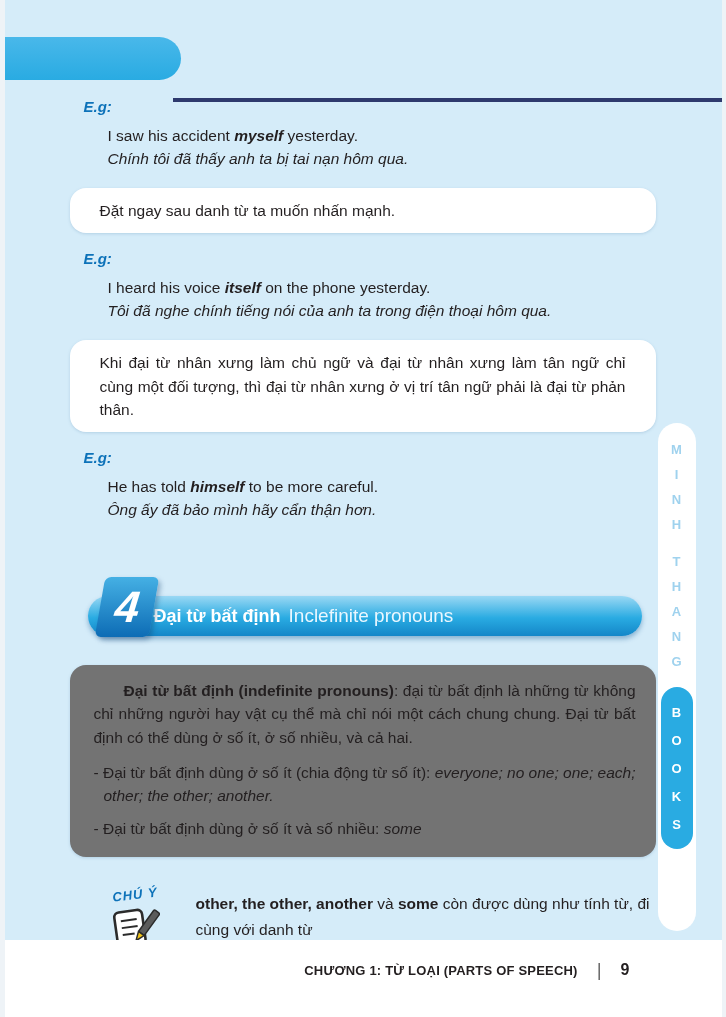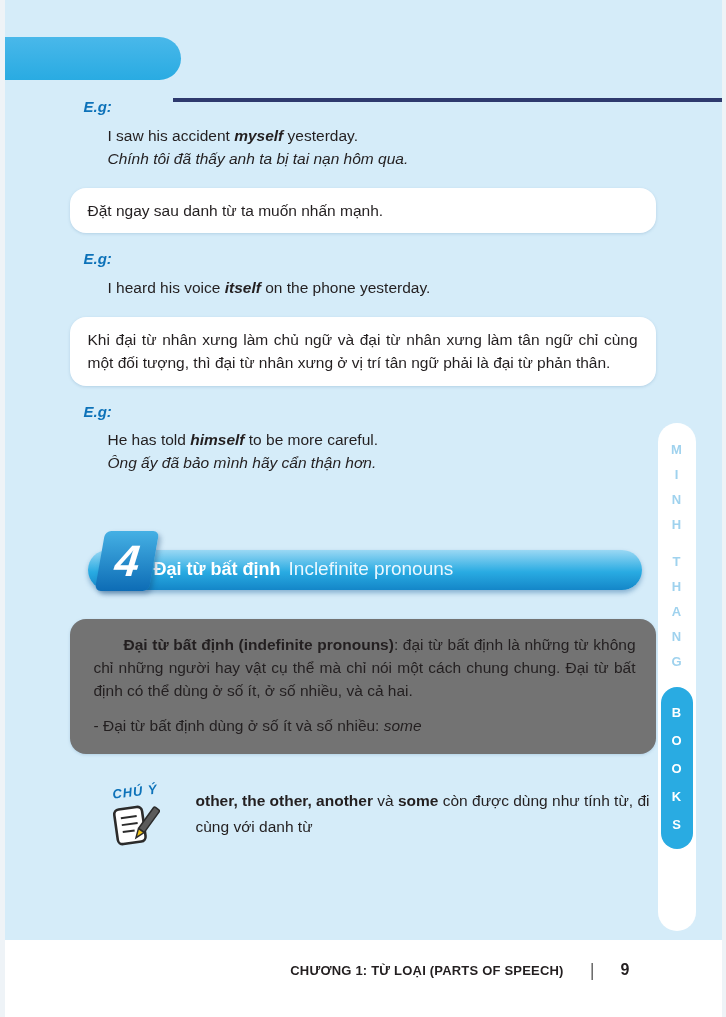--- a/index.html
+++ b/index.html
@@ -21,21 +21,21 @@
   
   .content { position:absolute; left:65px; top:96px; width:586px; font-size:15.5px; line-height:1.5; }
 
   .eg-label { color:var(--label_blue,#0d72b9); font-weight:bold; font-style:italic; font-size:15px; margin:0 0 5px 14px; }
   .example { margin-bottom:18px; }
   .ex-en, .ex-vi { margin-left:38px; }
   .ex-vi { font-style:italic; }
   .em { font-weight:bold; font-style:italic; }
 
   .rule-box {
-    background:#fff; border-radius:16px; padding:11px 18px; margin-bottom:15px;
+    background:#fff; border-radius:16px; padding:11px 30px; margin-bottom:15px;
     text-align:justify; box-shadow:0 1px 3px rgba(80,130,170,.25);
   }
   .gap-lg { }
 
   
   .section-header { position:relative; height:62px; margin:56px 0 26px 18px; width:554px; }
   .section-bar {
     position:absolute; left:0; top:19px; width:554px; height:40px; border-radius:20px;
     background:linear-gradient(180deg,#9ad8f4,var(--accent,#29abe2) 55%,#1486c8);
     box-shadow:0 3px 5px rgba(20,90,150,.4);
@@ -84,21 +84,21 @@
   .brand-bottom {
     margin-top:13px; width:32px; border-radius:16px; background:var(--accent,#29abe2);
     display:flex; flex-direction:column; align-items:center; padding:11px 0;
   }
   .brand-bottom span { height:28px; display:flex; align-items:center; color:#fff; font-weight:bold; font-size:13px; }
 
   
   .footer {
     position:absolute; left:0; right:0; top:940px; height:77px; background:#fff;
     display:flex; align-items:flex-start; justify-content:flex-end;
-    padding:20px 92px 0 0; gap:26px;
+    padding:20px 92px 0 0; gap:19px;
   }
   .footer .chapter { font-weight:bold; font-size:13px; letter-spacing:.2px; margin-top:3px; }
   .footer .sep { color:#6b6b6b; font-size:19px; font-weight:300; line-height:1; }
   .footer .pagenum { font-weight:bold; font-size:16px; margin-top:1px; }
 </style>
 </head>
 <body>
 
 <div class="page">
 
@@ -113,20 +113,21 @@
       <p class="ex-vi">Chính tôi đã thấy anh ta bị tai nạn hôm qua.</p>
     </section>
 
     <div class="rule-box">
       <span>Đặt ngay sau danh từ ta muốn nhấn mạnh.</span>
     </div>
 
     <section class="example">
       <p class="eg-label">E.g:</p>
       <p class="ex-en"><span>I heard his voice </span><span class="em">itself</span><span> on the phone yesterday.</span></p>
+      <p class="ex-vi">Tôi đã nghe chính tiếng nói của anh ta trong điện thoại hôm qua.</p>
     </section>
 
     <div class="rule-box gap-lg">
       <span>Khi đại từ nhân xưng làm chủ ngữ và đại từ nhân xưng làm tân ngữ chỉ cùng một đối tượng, thì đại từ nhân xưng ở vị trí tân ngữ phải là đại từ phản thân.</span>
     </div>
 
     <section class="example">
       <p class="eg-label">E.g:</p>
       <p class="ex-en"><span>He has told </span><span class="em">himself</span><span> to be more careful.</span></p>
       <p class="ex-vi">Ông ấy đã bảo mình hãy cẩn thận hơn.</p>
@@ -137,20 +138,21 @@
         <span>4</span>
       </div>
       <div class="section-bar">
         <span class="section-title-vi">Đại từ bất định</span>
         <span class="section-title-en">Inclefinite pronouns</span>
       </div>
     </div>
 
     <section class="def-box">
       <p class="def-lead"><b>Đại từ bất định (indefinite pronouns)</b><span>: đại từ bất định là những từ không chỉ những người hay vật cụ thể mà chỉ nói một cách chung chung. Đại từ bất định có thể dùng ở số ít, ở số nhiều, và cả hai.</span></p>
+      <p class="bullet"><span>- Đại từ bất định dùng ở số ít (chia động từ số ít): </span><i>everyone; no one; one; each; other; the other; another.</i></p>
       <p class="bullet"><span>- Đại từ bất định dùng ở số ít và số nhiều: </span><i>some</i></p>
     </section>
 
     <div class="note">
       <div class="note-icon">
         <div class="note-icon-label">CHÚ Ý</div>
         <svg width="50" height="48" viewBox="0 0 50 48">
           <g transform="rotate(-8 20 24)">
             <rect x="6" y="6" width="28" height="35" rx="5" fill="#ffffff" stroke="#2b2b2b" stroke-width="2.6"></rect>
             <line x1="12" y1="15" x2="28" y2="15" stroke="#2b2b2b" stroke-width="2"></line>

